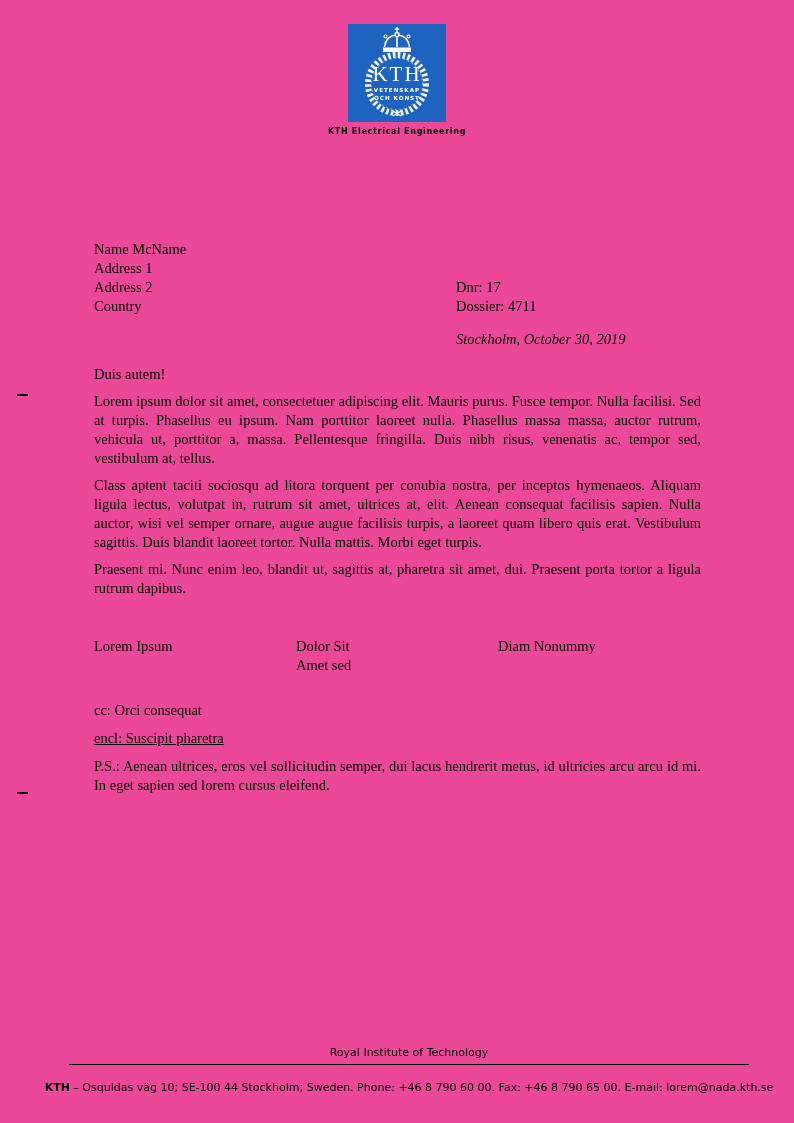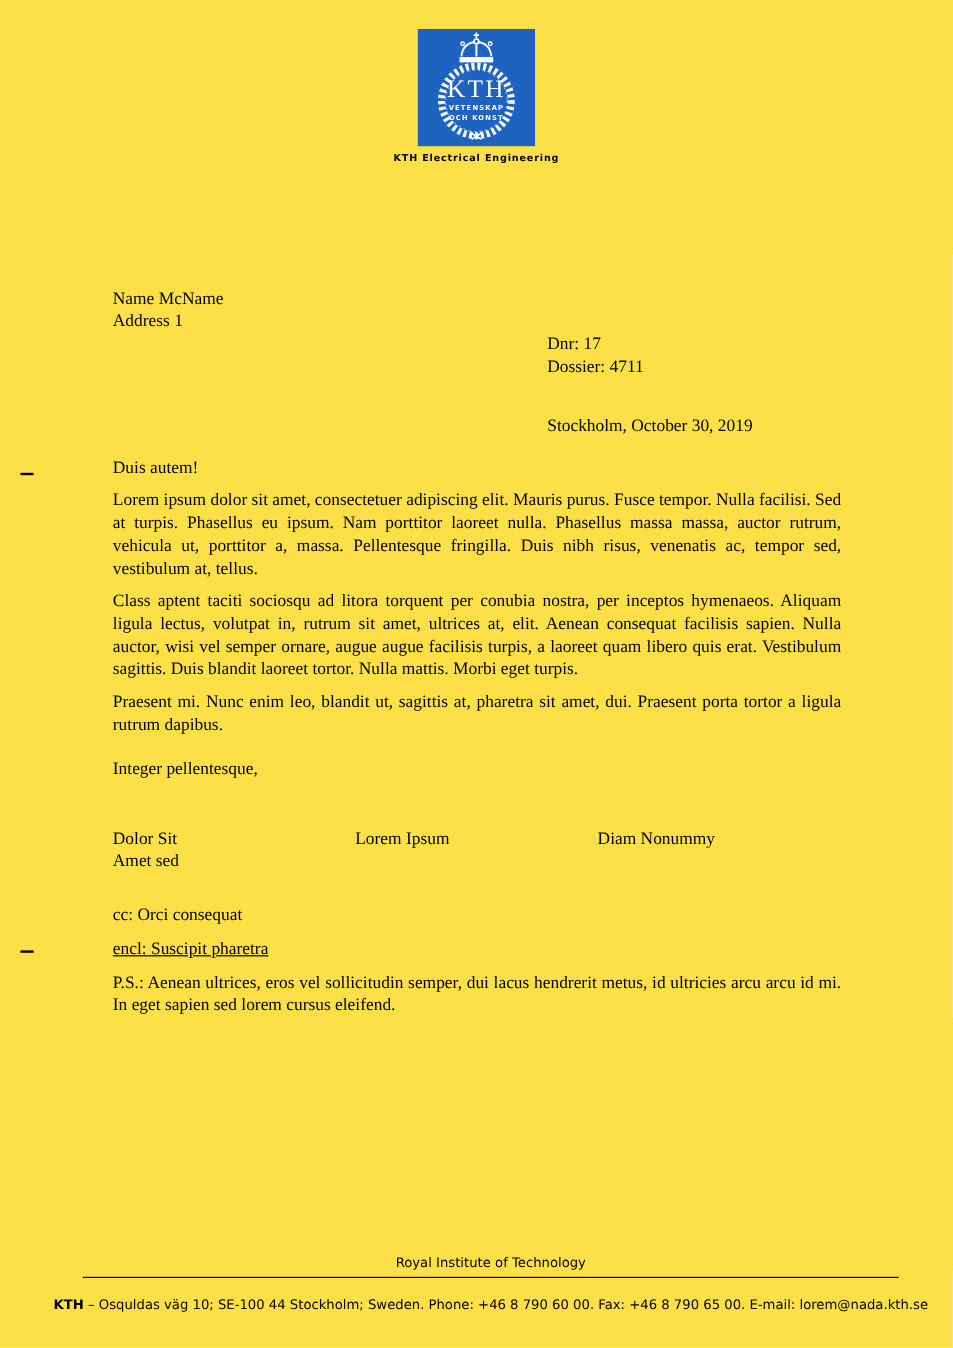--- a/index.html
+++ b/index.html
@@ -1,21 +1,21 @@
 <!DOCTYPE html>
 <html><head>
 <meta charset="utf-8">
 <style>
   * { box-sizing: border-box; }
   html, body { margin: 0; padding: 0; background: #e8e8e8; }
   .page {
     position: relative;
     width: 794px; height: 1123px;
     margin: 0 auto;
-    background: #fde047;
+    background: #ec4899;
     font-family: "Liberation Serif", serif;
     color: #000;
     overflow: hidden;
   }
 
   
   .logo-block { position: absolute; top: 24px; left: 0; width: 100%; text-align: center; }
   .logo-square { width: 98px; height: 98px; display: block; margin: 0 auto; }
   .dept-tagline {
     margin-top: 5px;
@@ -31,21 +31,21 @@
   .fold-mark.m2 { top: 792px; }
 
   
   .content {
     position: absolute; left: 94px; top: 240px; width: 607px;
     font-size: 14.5px; line-height: 19px;
   }
   .addr-row { position: relative; height: 76px; }
   .addr-line { display: block; }
   .ref-block { position: absolute; left: 362px; top: 38px; }
-  .date-line { margin-top: 30px; padding-left: 362px; }
+  .date-line { margin-top: 14px; padding-left: 362px; font-style: italic; }
   .salutation { margin-top: 16px; }
   p.body-par { margin: 8px 0 0 0; text-align: justify; }
   .closing { margin-top: 18px; }
   .sig-row { display: flex; margin-top: 39px; }
   .sig-col { width: 202px; }
   .sig-title { display: block; }
   .cc-line { margin-top: 26px; }
   .encl-line { margin-top: 9px; text-decoration: underline; }
   .ps-par { margin: 9px 0 0 0; text-align: justify; }
 
@@ -97,45 +97,46 @@
 
   <div class="fold-mark m1"></div>
   <div class="fold-mark m2"></div>
 
   <div class="content">
 
     <div class="addr-row">
       <div>
         <span class="addr-line">Name McName</span>
         <span class="addr-line">Address 1</span>
+        <span class="addr-line">Address 2</span>
+        <span class="addr-line">Country</span>
       </div>
       <div class="ref-block">
         <span class="addr-line">Dnr: 17</span>
         <span class="addr-line">Dossier: 4711</span>
       </div>
     </div>
 
     <div class="date-line">Stockholm, October 30, 2019</div>
 
     <div class="salutation">Duis autem!</div>
 
     <p class="body-par">Lorem ipsum dolor sit amet, consectetuer adipiscing elit. Mauris purus. Fusce tempor. Nulla facilisi. Sed at turpis. Phasellus eu ipsum. Nam porttitor laoreet nulla. Phasellus massa massa, auctor rutrum, vehicula ut, porttitor a, massa. Pellentesque fringilla. Duis nibh risus, venenatis ac, tempor sed, vestibulum at, tellus.</p>
     <p class="body-par">Class aptent taciti sociosqu ad litora torquent per conubia nostra, per inceptos hymenaeos. Aliquam ligula lectus, volutpat in, rutrum sit amet, ultrices at, elit. Aenean consequat facilisis sapien. Nulla auctor, wisi vel semper ornare, augue augue facilisis turpis, a laoreet quam libero quis erat. Vestibulum sagittis. Duis blandit laoreet tortor. Nulla mattis. Morbi eget turpis.</p>
     <p class="body-par">Praesent mi. Nunc enim leo, blandit ut, sagittis at, pharetra sit amet, dui. Praesent porta tortor a ligula rutrum dapibus.</p>
 
-    <div class="closing">Integer pellentesque,</div>
 
     <div class="sig-row">
       <div class="sig-col">
+        <span>Lorem Ipsum</span>
+        <span class="sig-title"></span>
+      </div>
+      <div class="sig-col">
         <span>Dolor Sit</span>
         <span class="sig-title">Amet sed</span>
-      </div>
-      <div class="sig-col">
-        <span>Lorem Ipsum</span>
-        <span class="sig-title"></span>
       </div>
       <div class="sig-col">
         <span>Diam Nonummy</span>
         <span class="sig-title"></span>
       </div>
     </div>
 
     <div class="cc-line">cc: Orci consequat</div>
     <div class="encl-line">encl: Suscipit pharetra</div>
     <p class="ps-par">P.S.: Aenean ultrices, eros vel sollicitudin semper, dui lacus hendrerit metus, id ultricies arcu arcu id mi. In eget sapien sed lorem cursus eleifend.</p>

